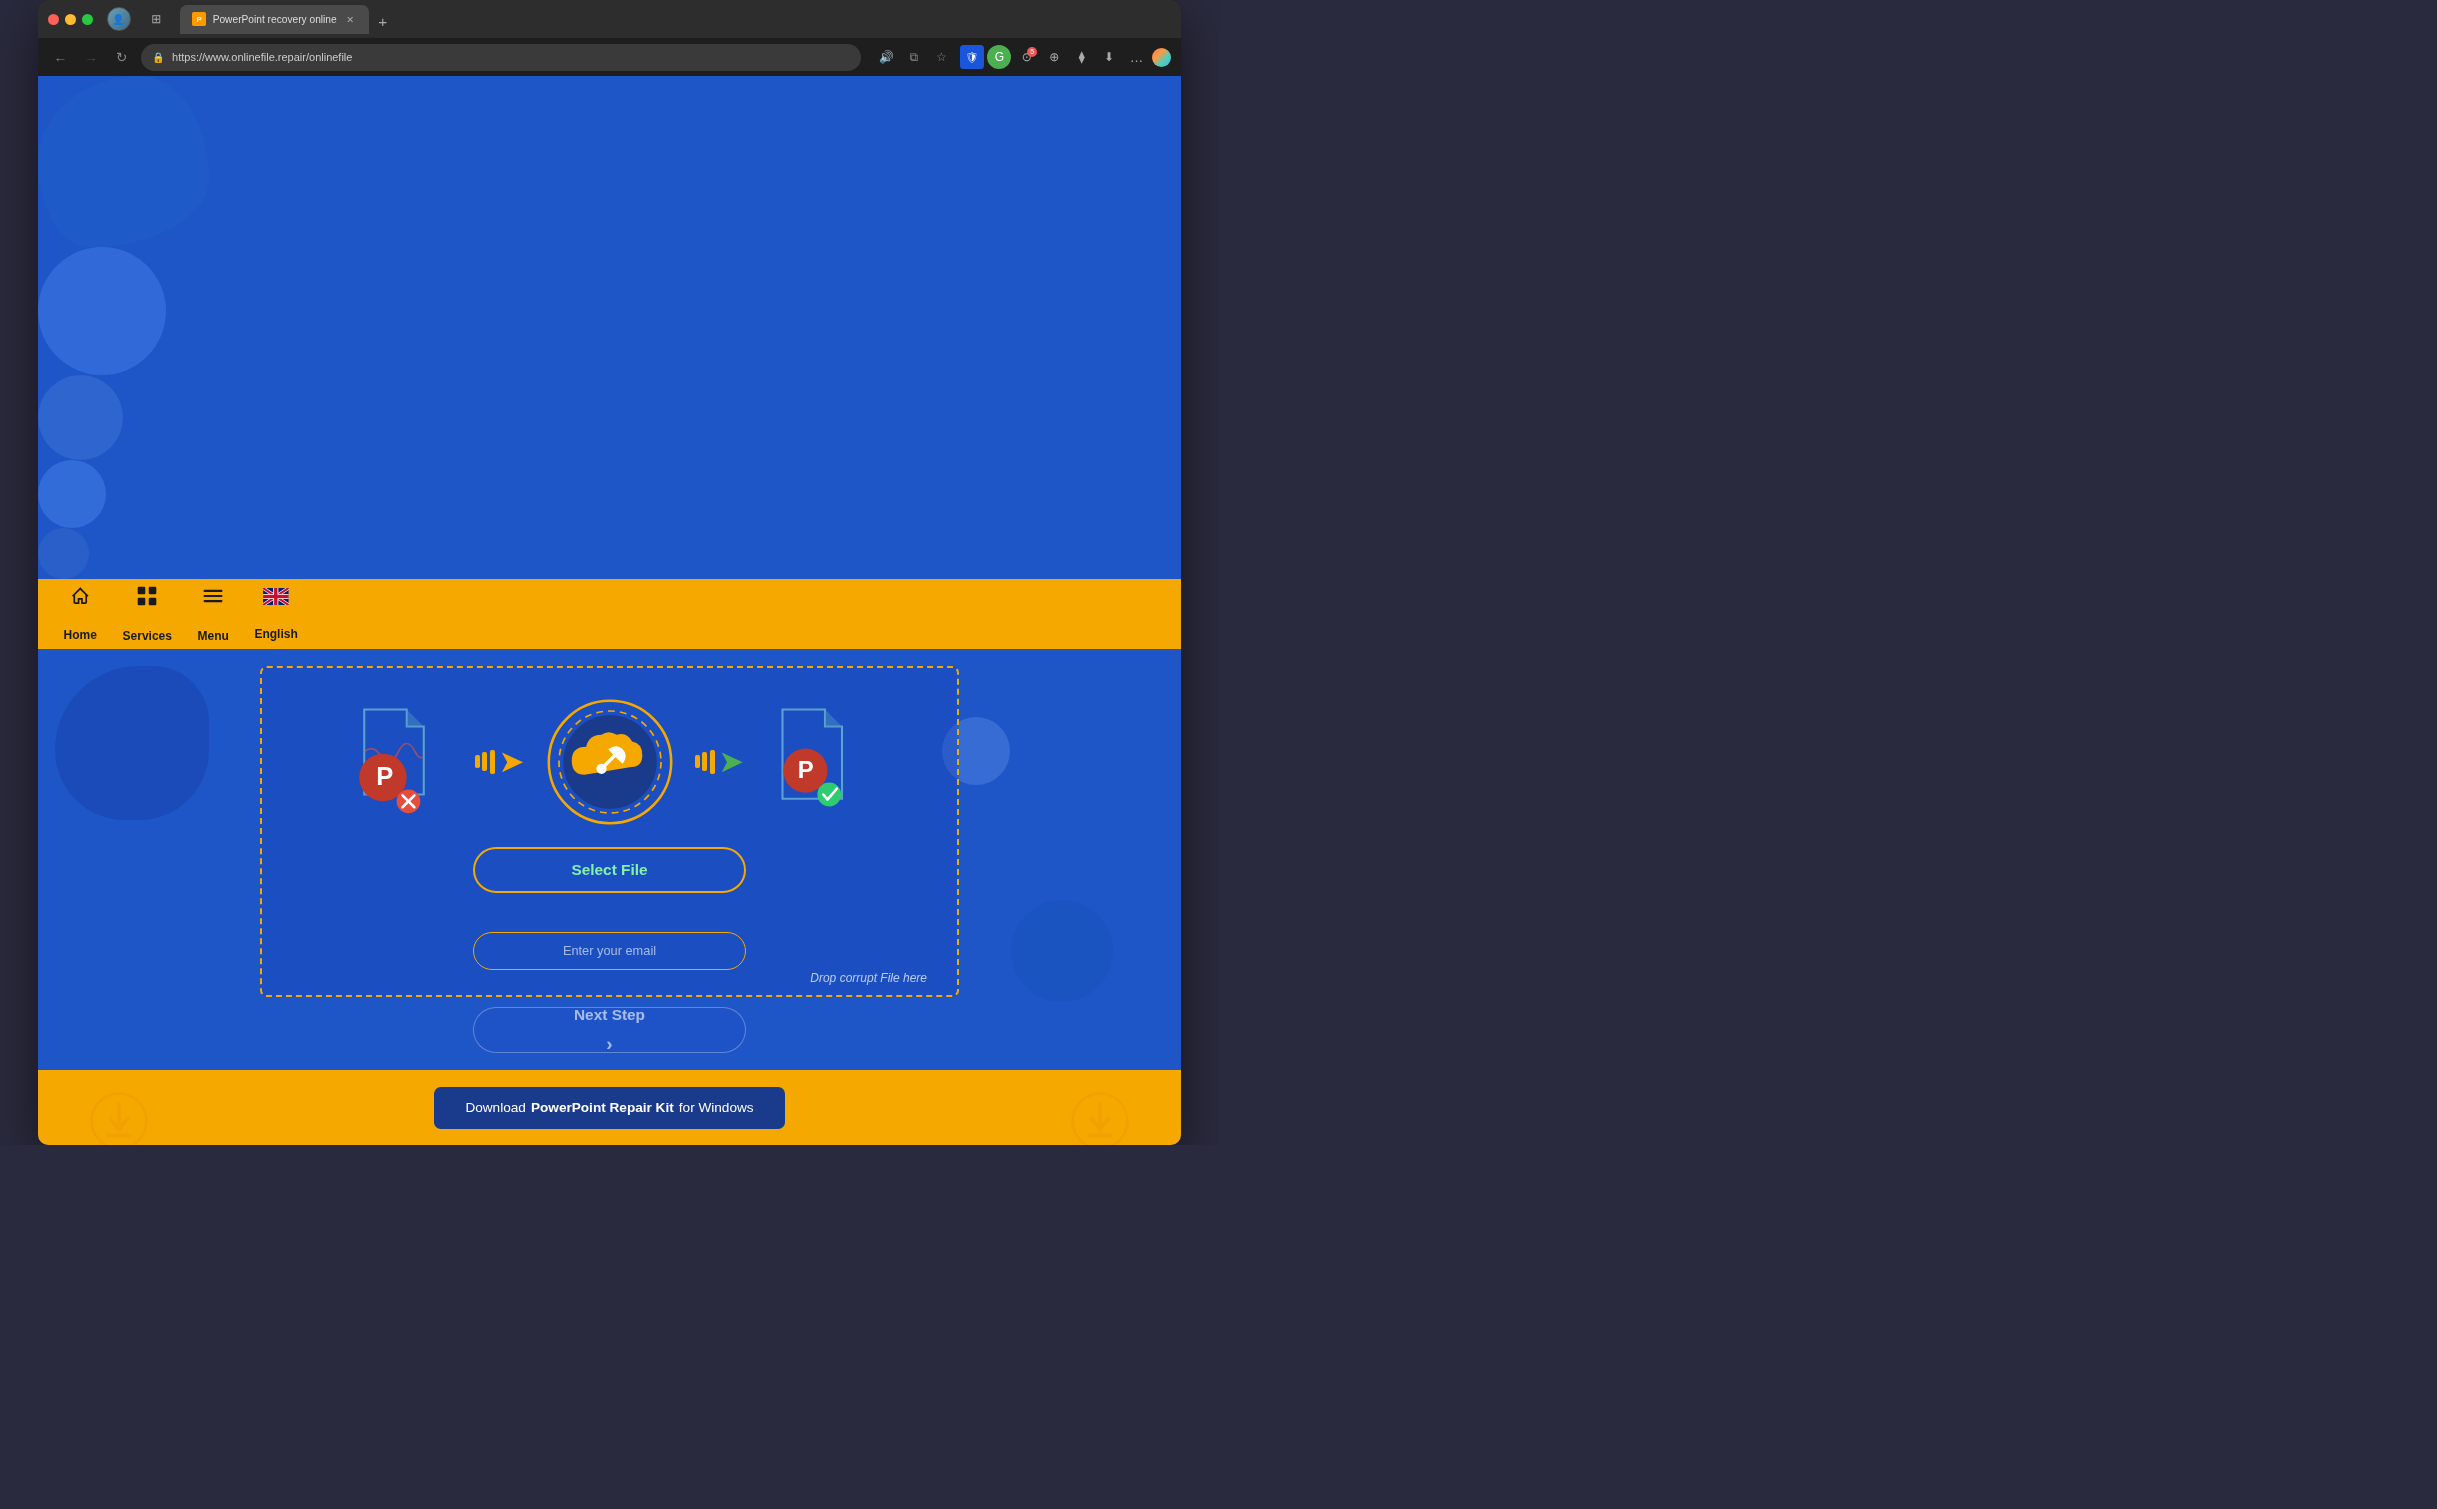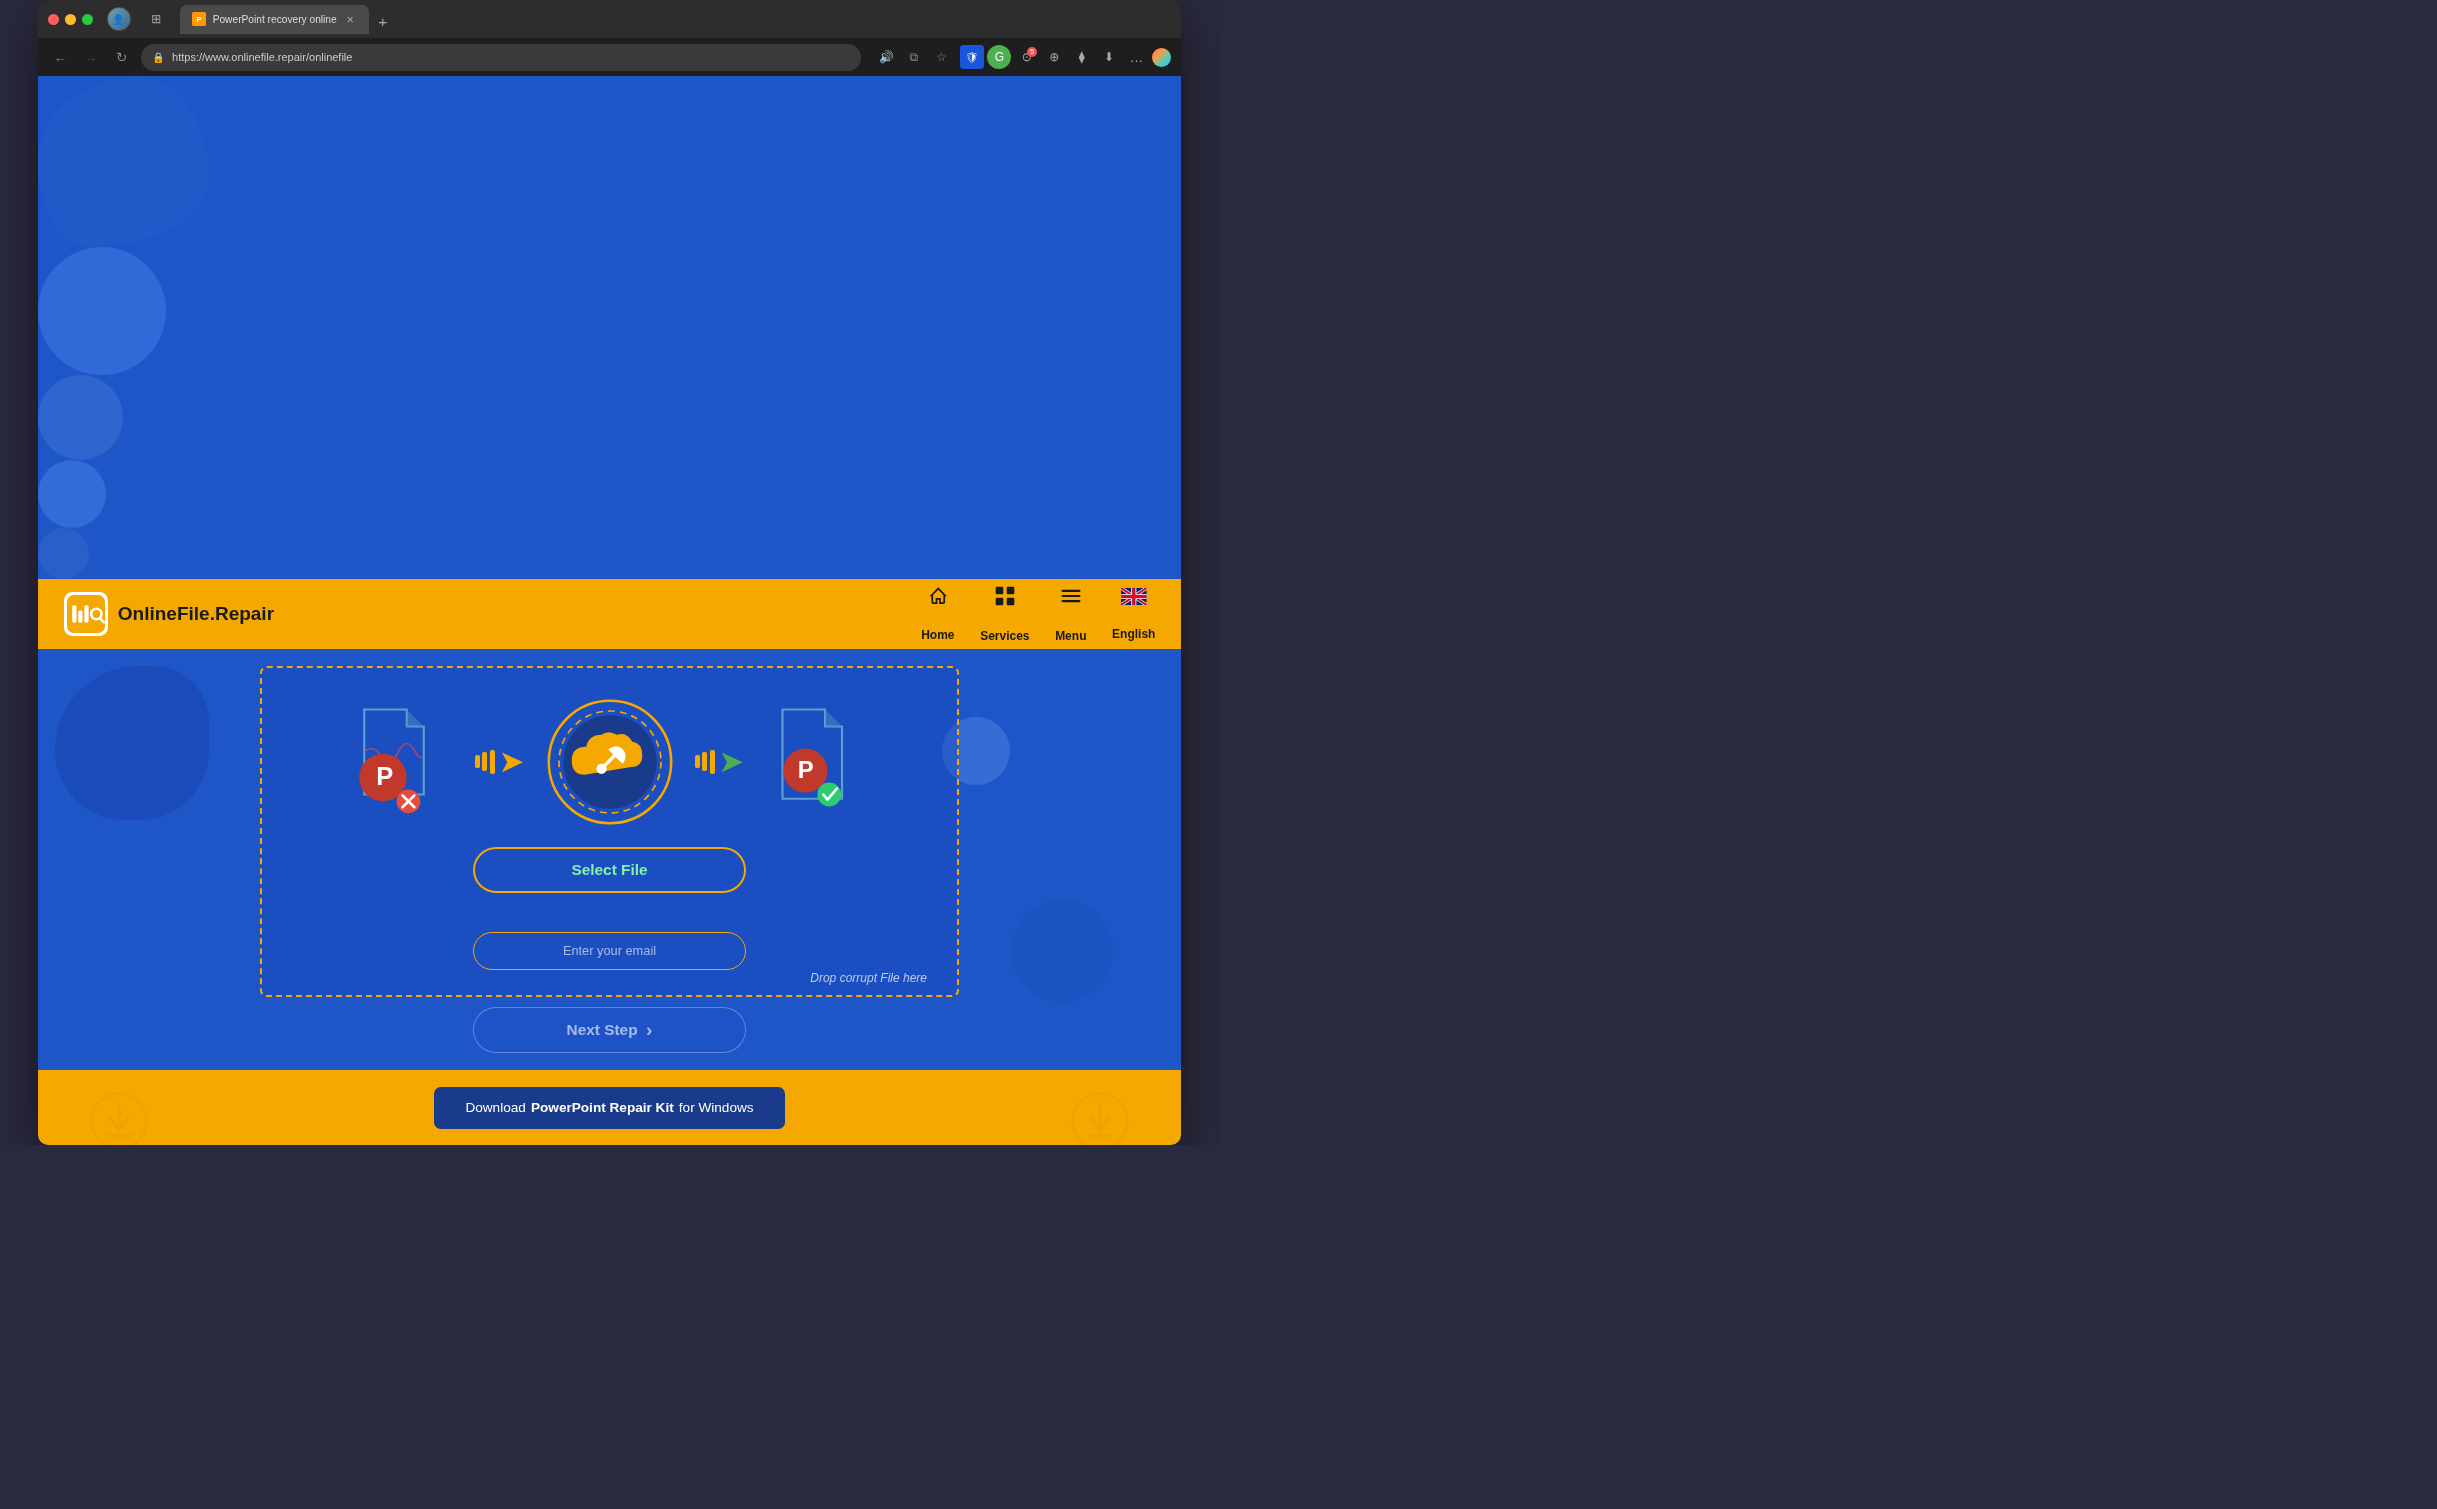--- a/index.html
+++ b/index.html
@@ -495,20 +495,21 @@
       border-radius: 23px;
       color: rgba(255,255,255,0.6);
       font-size: 15.4px;
       font-weight: 600;
       cursor: pointer;
       display: flex;
       align-items: center;
       justify-content: center;
       gap: 8.5px;
       margin-top: 10.2px;
+      flex-direction: column;
     }
 
     
     .site-footer {
       background: #f5a800;
       height: 75px;
       display: flex;
       align-items: center;
       justify-content: center;
       flex-shrink: 0;
@@ -613,36 +614,20 @@
 
   <div class="page-content">
 
     <div class="blob1"></div>
     <div class="blob2"></div>
     <div class="blob3"></div>
     <div class="blob4"></div>
     <div class="blob5"></div>
 
     <div class="site-header">
-      <div class="logo-area">
-
-        <div class="logo-icon">
-          <svg width="38" height="38" viewBox="0 0 44 44">
-            <rect width="44" height="44" fill="#f5a800" rx="8"></rect>
-            <g fill="white">
-              <rect x="6" y="12" width="5" height="20" rx="2"></rect>
-              <rect x="13" y="18" width="5" height="14" rx="2"></rect>
-              <rect x="20" y="12" width="5" height="20" rx="2"></rect>
-              <circle cx="34" cy="22" r="6" fill="none" stroke="white" stroke-width="3"></circle>
-              <rect x="37" y="28" width="3" height="8" rx="1.5" transform="rotate(-45 37 28)"></rect>
-            </g>
-          </svg>
-        </div>
-        <span class="logo-text">OnlineFile.Repair</span>
-      </div>
 
       <nav class="nav-items">
         <a class="nav-item">
           <span class="nav-item-icon">
             <svg width="20.5" height="20.5" viewBox="0 0 24 24" fill="none" stroke="#1a1a1a" stroke-width="2">
               <path d="M3 12L12 3l9 9"></path>
               <path d="M5 10v9a1 1 0 001 1h4v-5h4v5h4a1 1 0 001-1v-9"></path>
             </svg>
           </span>
           <span class="nav-item-label">Home</span>

